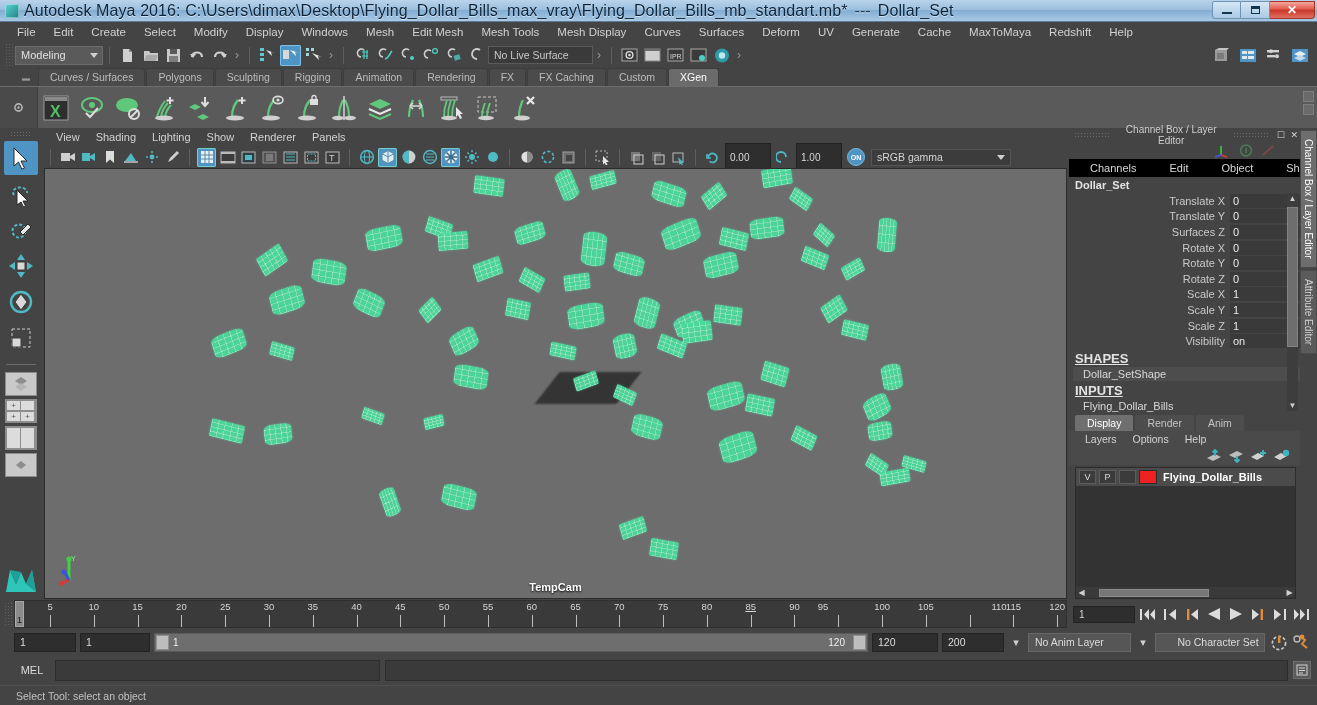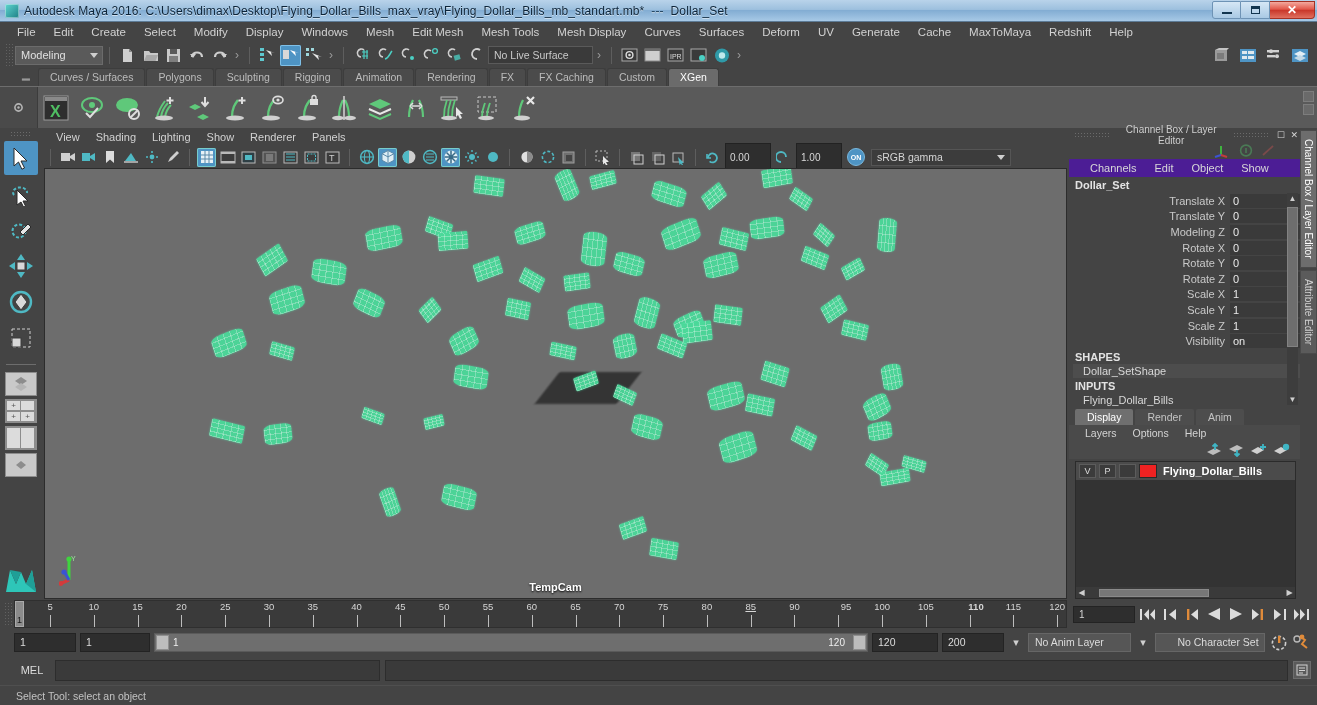--- a/index.html
+++ b/index.html
@@ -15,21 +15,21 @@
   
   .titlebar {
     height:22px; flex:0 0 22px; position:relative; display:flex; align-items:center;
     background:linear-gradient(to bottom,#b9d3ea 0%,#9dc0de 45%,#83add3 50%,#a7c9e6 100%);
     border-bottom:1px solid #5d7b96;
     padding-left:5px;
   }
   .tb-icon { width:14px;height:14px;margin-right:5px;flex:0 0 14px;
     background:linear-gradient(135deg,#5fd7d0,#1d7f86); border-radius:2px;
     box-shadow: inset 0 0 0 1px rgba(255,255,255,.4); }
-  .tb-title { font-size:12px; color:#0c2439; white-space:nowrap; letter-spacing:.1px;
+  .tb-title { font-size:16px; color:#0c2439; white-space:nowrap; letter-spacing:.1px;
               text-shadow:0 1px 0 rgba(255,255,255,.55); }
   .tb-sep { margin:0 7px; color:#20415c; }
   .tb-btns { position:absolute; right:2px; top:1px; display:flex; gap:0; }
   .tb-btn { width:29px;height:18px; display:flex;align-items:center;justify-content:center;
             border:1px solid #6e93b5; border-left:none; font-size:10px; color:#12354f;
             background:linear-gradient(to bottom,#d6e7f5,#a9c9e4); }
   .tb-btn:first-child{border-left:1px solid #6e93b5;border-radius:2px 0 0 3px;}
   .tb-btn.close { width:45px; border-radius:0 0 4px 0;
     background:linear-gradient(to bottom,#f3a99e,#e2584a 45%,#c9372a 52%,#e0705f);
     border-color:#a33124; color:#fff; font-weight:bold; font-size:12px;}
@@ -129,30 +129,30 @@
   .vtab.active { background:#6d6d6d; color:#fff;}
   .cbhdr { height:14px;flex:0 0 14px; display:flex;align-items:center;background:#444;
            font-size:10px;color:#cfcfcf; position:relative;}
   .cbhdr .dots{width:38px;height:7px;background-image:radial-gradient(#6b6b6b 1px,transparent 1px);
       background-size:3px 3px;margin:0 5px;}
   .cbhdr .ttl{flex:1 1 auto;text-align:center;}
   .cbhdr .btn{width:12px;height:12px;margin-left:2px;font-size:9px;display:flex;align-items:center;
       justify-content:center;color:#d6d6d6;}
   .cbgizmo{height:17px;flex:0 0 17px;display:flex;justify-content:flex-end;align-items:center;gap:6px;
       padding-right:24px;}
-  .cbmenu { height:18px;flex:0 0 18px;display:flex;align-items:center;gap:0;padding-left:12px;
-            background:#4c1d95;}
+  .cbmenu { height:18px;flex:0 0 18px;display:flex;align-items:center;gap:15px;padding-left:12px;
+            background:#000000;}
   .cbmenu .mi{padding:0 9px;font-size:11px;color:#d8d8d8;}
   .cbbody { flex:0 0 auto; background:#444; position:relative; padding-left:4px;}
   .objname { font-size:11px;color:#e3e3e3;font-weight:bold;padding:2px 0 2px 2px;}
   .attrrow { display:flex; height:15.6px; align-items:center;justify-content:center; }
   .attrlbl { flex:1 1 auto; text-align:right; font-size:11px;color:#c9c9c9;padding-right:5px;}
   .attrval { width:70px;flex:0 0 70px; background:#3a3a3a; height:14px; font-size:11px;color:#e8e8e8;
              display:flex;align-items:center;padding-left:3px;}
-  .seclbl { font-size:11px;color:#e3e3e3;font-weight:bold;padding:2px 0 1px 2px;}
+  .seclbl { font-size:13px;color:#e3e3e3;font-weight:bold;padding:2px 0 1px 2px;text-decoration:underline;}
   .secitem{font-size:11px;color:#d8d8d8;padding:1px 0 1px 10px;background:#4d4d4d;}
   .secitem.plain{background:transparent;}
   .cbscroll{position:absolute;right:2px;top:16px;width:11px;bottom:2px;background:#3d3d3d;}
   .cbscroll .thumb{position:absolute;left:0;right:0;top:14px;height:140px;background:#6e6e6e;border:1px solid #828282;}
   .cbscroll .ar{position:absolute;left:1px;width:9px;height:9px;color:#cfcfcf;font-size:8px;
      display:flex;align-items:center;justify-content:center;}
 
   
   .letabs{height:18px;flex:0 0 18px;display:flex;align-items:flex-end;padding-left:6px;background:#444;}
   .letab{padding:2px 12px;font-size:10.5px;color:#c4c4c4;background:#4d4d4d;margin-right:2px;
@@ -963,21 +963,21 @@
 
           <div class="attrrow">
             <div class="attrlbl">Translate X</div>
             <div class="attrval">0</div>
           </div>
           <div class="attrrow">
             <div class="attrlbl">Translate Y</div>
             <div class="attrval">0</div>
           </div>
           <div class="attrrow">
-            <div class="attrlbl">Modeling Z</div>
+            <div class="attrlbl">Surfaces Z</div>
             <div class="attrval">0</div>
           </div>
           <div class="attrrow">
             <div class="attrlbl">Rotate X</div>
             <div class="attrval">0</div>
           </div>
           <div class="attrrow">
             <div class="attrlbl">Rotate Y</div>
             <div class="attrval">0</div>
           </div>
@@ -1101,27 +1101,27 @@
         <div class="tl-lab" style="left: 604.325px;">70</div>
         <div class="tl-tick" style="left: 648.117px;"></div>
         <div class="tl-lab" style="left: 648.117px;">75</div>
         <div class="tl-tick" style="left: 691.908px;"></div>
         <div class="tl-lab" style="left: 691.908px;">80</div>
         <div class="tl-tick" style="left: 735.7px;"></div>
         <div class="tl-lab" style="left: 735.7px; text-decoration: underline;">85</div>
         <div class="tl-tick" style="left: 779.492px;"></div>
         <div class="tl-lab" style="left: 779.492px;">90</div>
         <div class="tl-tick" style="left: 823.283px;"></div>
-        <div class="tl-lab" style="left: 831px;">95</div>
+        <div class="tl-lab" style="left: 808px;">95</div>
         <div class="tl-tick" style="left: 867.075px;"></div>
         <div class="tl-lab" style="left: 867.075px;">100</div>
         <div class="tl-tick" style="left: 910.867px;"></div>
         <div class="tl-lab" style="left: 910.867px;">105</div>
         <div class="tl-tick" style="left: 954.658px;"></div>
-        <div class="tl-lab" style="left: 961px; font-weight: bold;">110</div>
+        <div class="tl-lab" style="left: 984px;">110</div>
         <div class="tl-tick" style="left: 998.45px;"></div>
         <div class="tl-lab" style="left: 998.45px;">115</div>
         <div class="tl-tick" style="left: 1042.24px;"></div>
         <div class="tl-lab" style="left: 1042.24px;">120</div>
       </div>
     <div class="tl-right">
       <div class="tl-field">1</div>
       <div class="pbtn">
         <svg width="17" height="13">
             <path d="M16 1v11l-5-5.5zM10 1v11l-5-5.5z" fill="#dcdcdc"></path>

